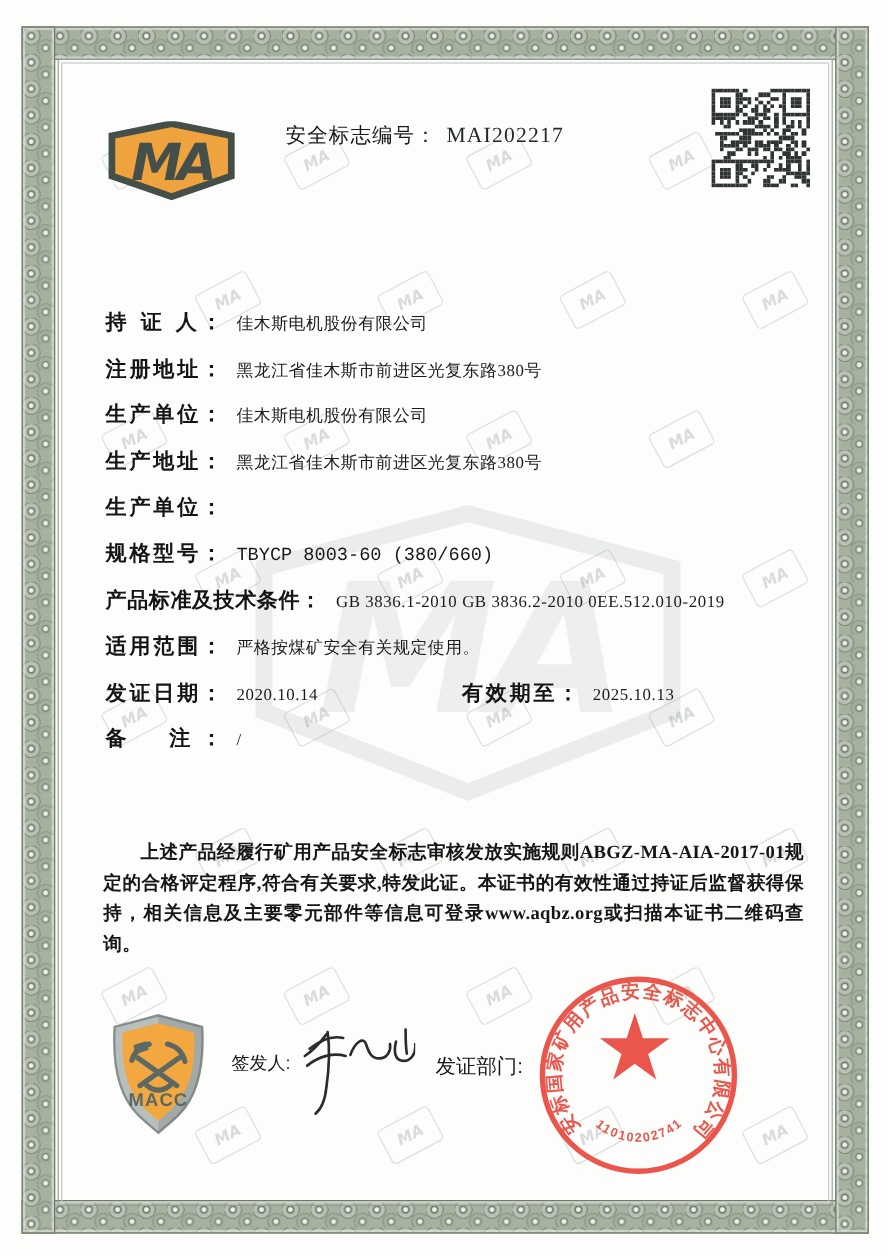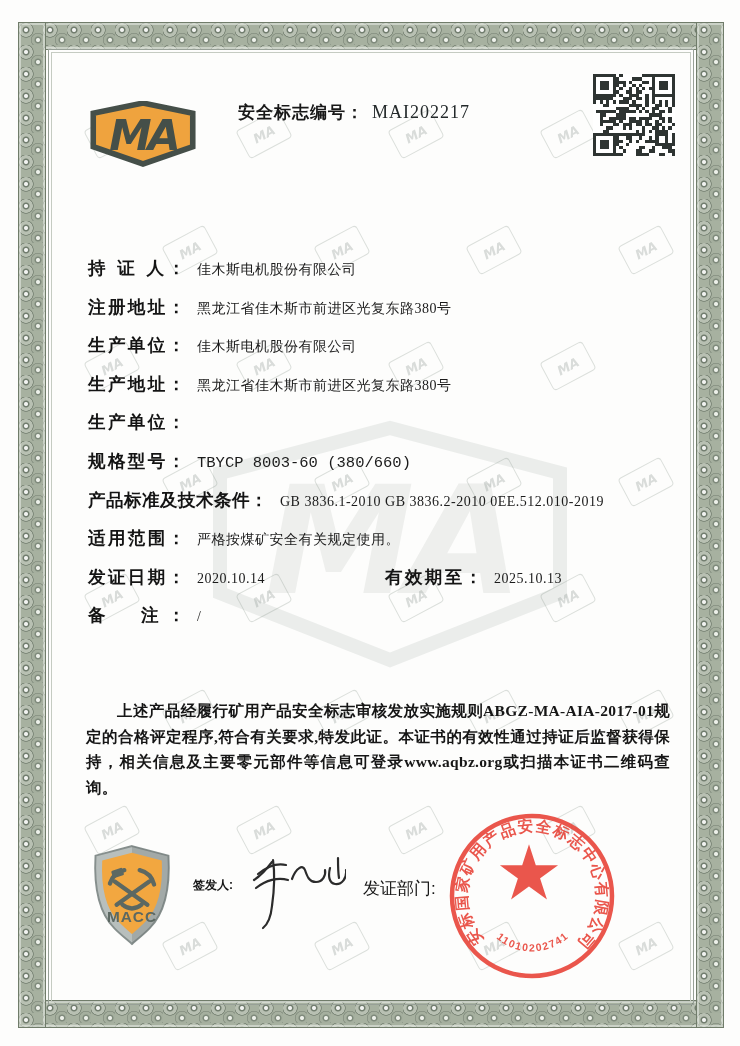--- a/index.html
+++ b/index.html
@@ -22,21 +22,21 @@
   .band.top{left:18px;top:22px;width:704px;height:26px;}
   .band.bottom{left:18px;top:1000px;width:704px;height:26px;}
   .band.left{left:18px;top:22px;width:26px;height:1004px;}
   .band.right{left:696px;top:22px;width:26px;height:1004px;}
   .inner-frame{position:absolute;left:48px;top:49px;width:644px;height:954px;z-index:2;
                border:1px solid #97a097;pointer-events:none;}
   .inner-frame:after{content:"";position:absolute;inset:2px;border:1px solid #c5cbc2;}
   
   .logo-svg{position:absolute;left:90px;top:101px;z-index:3;}
   .certno{position:absolute;left:238px;top:101px;z-index:3;display:flex;align-items:baseline;}
-  .certno .lab{font-family:"Liberation Sans",sans-serif;font-weight:700;font-size:17px;color:#181818;letter-spacing:1px;}
+  .certno .lab{font-family:"Liberation Sans",sans-serif;font-weight:400;font-size:17px;color:#181818;letter-spacing:1px;}
   .certno .val{font-size:18px;margin-left:8px;letter-spacing:1px;color:#23292a;}
   .qr{position:absolute;left:593px;top:74px;width:82px;height:82px;z-index:3;
       display:grid;grid-template-columns:repeat(25,1fr);grid-template-rows:repeat(25,1fr);background:#fff;}
   .qr span{display:block;}
   .qr span.on{background:#2e3432;}
   .title{position:absolute;left:0;top:164px;width:740px;text-align:center;z-index:3;
          font-weight:900;font-size:41px;letter-spacing:2px;color:#3c4843;}
   
   .rows{position:absolute;left:88px;top:256px;width:570px;z-index:3;}
   .frow{display:flex;align-items:baseline;height:38.6px;}
@@ -46,21 +46,21 @@
   .fvalue{font-size:14px;margin-left:12px;color:#1b1b1b;letter-spacing:.5px;white-space:nowrap;}
   .frow.mono .fvalue{font-family:"Liberation Mono",monospace;font-size:15.5px;letter-spacing:0;}
   .flabel.l2{margin-left:120px;}
   
   .decl{position:absolute;left:86px;top:698px;width:584px;z-index:3;
         font-size:15.5px;line-height:25.5px;font-weight:600;text-align:justify;
         text-indent:2em;letter-spacing:.3px;color:#161616;}
   
   .shield-svg{position:absolute;left:84px;top:843px;z-index:3;}
   .signer{position:absolute;left:193px;top:877px;z-index:3;
-          font-family:"Liberation Sans",sans-serif;font-weight:700;font-size:12px;color:#161616;}
+          font-family:"Liberation Sans",sans-serif;font-weight:400;font-size:15px;color:#161616;}
   .issuer{position:absolute;left:363px;top:877px;z-index:3;
           font-family:"Liberation Sans",sans-serif;font-weight:400;font-size:17px;color:#161616;}
   .sig-svg{position:absolute;left:246px;top:830px;z-index:4;}
   .seal-svg{position:absolute;left:444px;top:808px;z-index:5;opacity:.9;}
   .seal-text{font-family:"Liberation Sans",sans-serif;font-weight:700;}
 </style>
 </head>
 <body>
 
 <div class="page">

